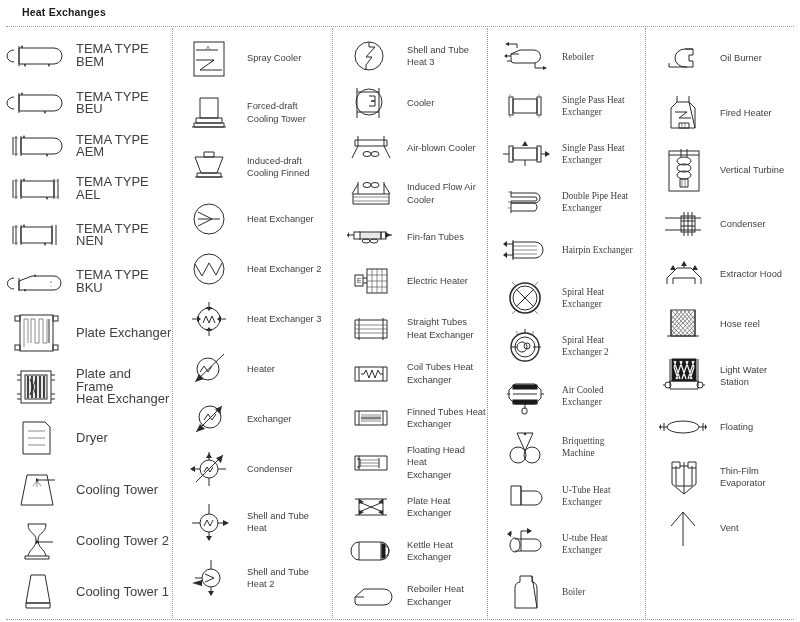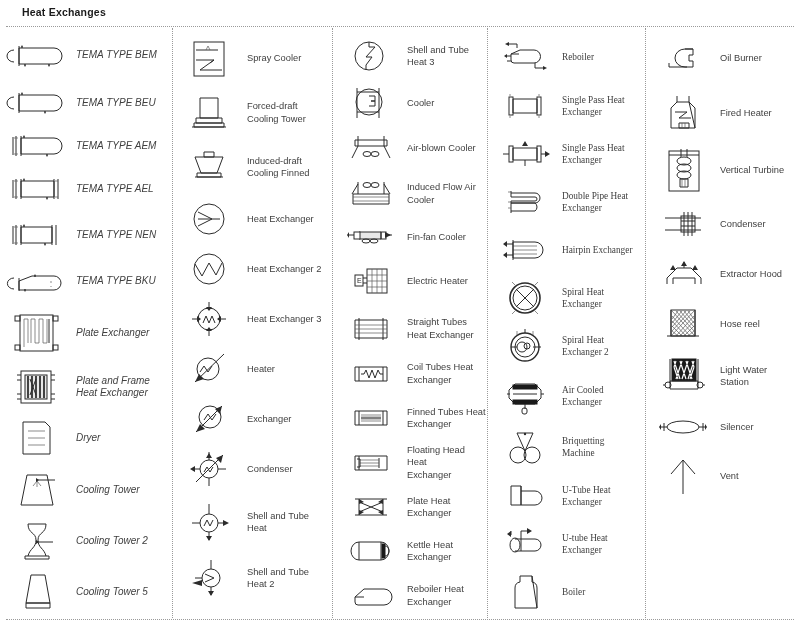--- a/index.html
+++ b/index.html
@@ -81,21 +81,21 @@
     overflow: visible;
   }
   .item-label {
     flex: 1 1 auto;
     font-size: 9.3px;
     line-height: 12.5px;
     color: #404040;
     padding-left: 6px;
     white-space: pre-line;
   }
-  .col-0 .item-label { font-size: 10px; font-style: italic; }
+  .col-0 .item-label { font-size: 13px; }
   .bottom-divider {
     position: absolute;
     left: 6px;
     bottom: 2px;
     width: 788px;
     height: 0;
     border-top: 1px dotted #9a9a9a;
   }
   svg .ln { fill: none; stroke: #2b2b2b; stroke-width: 1; }
   svg .lnf { fill: #ffffff; stroke: #2b2b2b; stroke-width: 1; }
@@ -252,21 +252,21 @@
         </div>
         <div class="item-label">Cooling Tower 2</div>
       </div>
       <div class="stencil-item" style="height:52px">
         <div class="item-icon">
           <svg width="56" height="42" viewBox="0 0 56 42">
             <path class="ln" d="M20 4 h14 l5 28 h-24 z"></path>
             <path class="ln" d="M15 32 h24 v5 h-24 z"></path>
           </svg>
         </div>
-        <div class="item-label">Cooling Tower 5</div>
+        <div class="item-label">Cooling Tower 1</div>
       </div>
     </div>
 
     <div class="stencil-column col-1">
       <div class="stencil-item" style="height:53px">
         <div class="item-icon">
           <svg width="50" height="42" viewBox="0 0 50 42">
             <rect class="ln" x="8" y="4" width="30" height="34"></rect>
             <path class="ln" d="M10 12 h22"></path>
             <path class="thin" d="M20 12 l2 -4 l2 4"></path>
@@ -445,21 +445,21 @@
             <path class="gray" d="M12 8 h22 v7 h-22 z"></path>
             <rect class="lnf" x="7" y="8" width="6" height="7"></rect>
             <rect class="ln" x="34" y="8" width="5" height="7"></rect>
             <path class="ln" d="M2 11 h5 M39 11 h6"></path>
             <path class="solid" d="M38 8 l6 3 l-6 3 z M2 8 l-2 3 l2 3 z"></path>
             <ellipse class="ln" cx="19" cy="17" rx="4" ry="2"></ellipse>
             <ellipse class="ln" cx="27" cy="17" rx="4" ry="2"></ellipse>
             <path class="ln" d="M23 17 h0"></path>
           </svg>
         </div>
-        <div class="item-label">Fin-fan Cooler</div>
+        <div class="item-label">Fin-fan Tubes</div>
       </div>
       <div class="stencil-item" style="height:52px">
         <div class="item-icon">
           <svg width="48" height="38" viewBox="0 0 48 38">
             <rect class="ln" x="8" y="12" width="8" height="11"></rect>
             <text x="10" y="20" style="font-size:7px;fill:#2b2b2b;font-family:'Liberation Sans',sans-serif">E</text>
             <rect class="ln" x="20" y="6" width="20" height="24"></rect>
             <path class="thin" d="M20 12 h20 M20 18 h20 M20 24 h20 M25 6 v24 M30 6 v24 M35 6 v24"></path>
             <path class="ln" d="M16 15 h4 M16 20 h4"></path>
           </svg>
@@ -789,21 +789,34 @@
       </div>
       <div class="stencil-item" style="height:48px">
         <div class="item-icon">
           <svg width="50" height="24" viewBox="0 0 50 24">
             <ellipse class="ln" cx="24" cy="12" rx="16" ry="6"></ellipse>
             <path class="ln" d="M8 12 h-6 M40 12 h6"></path>
             <path class="ln" d="M5 8 v8 M44 8 v8"></path>
             <path class="solid" d="M2 9 l-2 3 l2 3 z M46 9 l2 3 l-2 3 z"></path>
           </svg>
         </div>
-        <div class="item-label">Silencer</div>
+        <div class="item-label">Floating</div>
+      </div>
+      <div class="stencil-item" style="height:52px">
+        <div class="item-icon">
+          <svg width="50" height="42" viewBox="0 0 50 42">
+            <path class="ln" d="M13 6 h8 v6 h-8 z M29 6 h8 v6 h-8 z"></path>
+            <path class="ln" d="M13 12 v16 l12 10 l12 -10 v-16"></path>
+            <path class="ln" d="M17 10 v20 h16 v-20"></path>
+            <path class="ln" d="M25 6 v32"></path>
+            <path class="ln" d="M21 10 h8"></path>
+          </svg>
+        </div>
+        <div class="item-label">Thin-Film
+Evaporator</div>
       </div>
       <div class="stencil-item" style="height:50px">
         <div class="item-icon">
           <svg width="50" height="40" viewBox="0 0 50 40">
             <path class="ln" d="M12 18 L24 4 L36 18"></path>
             <path class="ln" d="M24 4 v34"></path>
           </svg>
         </div>
         <div class="item-label">Vent</div>
       </div>

